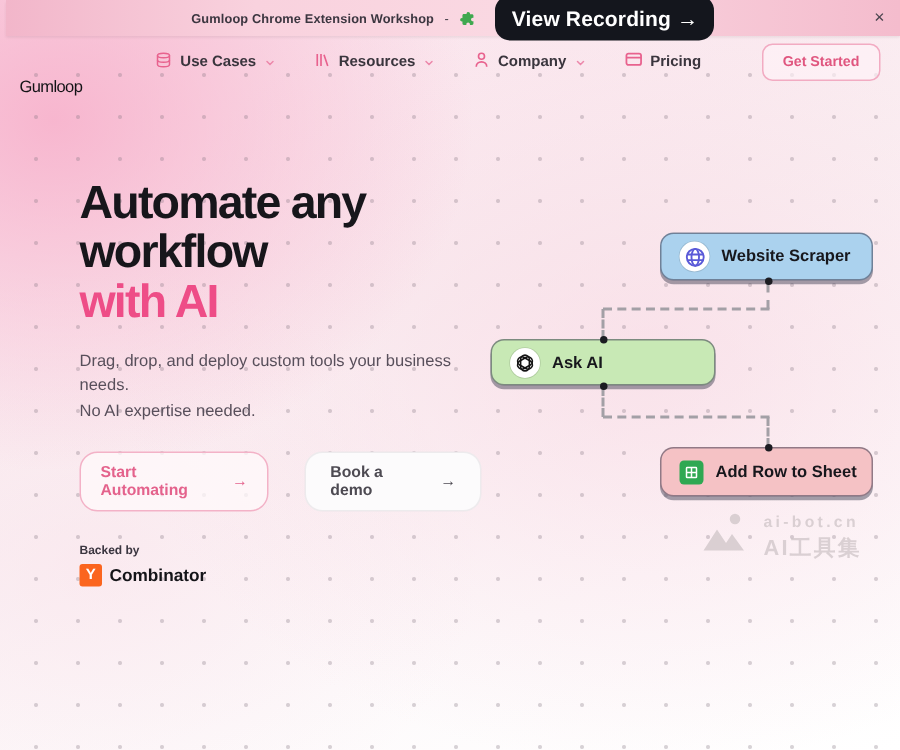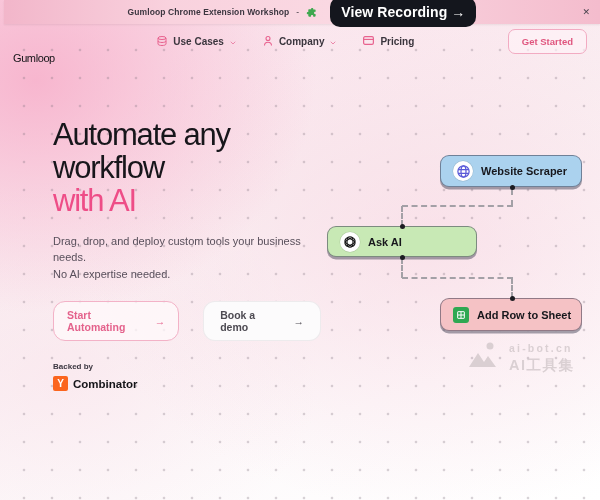--- a/index.html
+++ b/index.html
@@ -51,21 +51,21 @@
   .nav-item { display:flex; align-items:center; gap:5px; cursor:pointer; }
   .nav-item .lbl { font-size:10px; color:#3a353d; font-weight:600; }
   .nav-cta {
     font-size:9.5px; font-weight:600; color:#e0567f;
     background:rgba(255,243,248,0.65); border:1px solid #f2abc2;
     padding:6px 13px; border-radius:7px; cursor:pointer;
   }
 
   
   .hero { position:absolute; left:53px; top:119px; width:268px; z-index:2; }
-  .hero h1 { font-size:31px; line-height:1.06; font-weight:400; color:#17161b; letter-spacing:-1.2px; }
+  .hero h1 { font-size:31px; line-height:1.06; font-weight:700; color:#17161b; letter-spacing:-1.2px; }
   .hero h1 .accent { color:#ee4d87; }
   .hero-sub { margin-top:15px; width:252px; font-size:11px; line-height:1.5; color:#584f5b; }
   .hero-ctas { display:flex; gap:24px; margin-top:19px; }
   .btn { display:inline-flex; align-items:center; border-radius:12px; cursor:pointer; font-weight:600; }
   .btn-primary {
     gap:13px; font-size:10.5px; color:#e4628c; padding:7px 13px;
     background:rgba(255,249,251,0.75); border:1px solid #f3b2c7;
   }
   .btn-secondary {
     gap:16px; font-size:10.5px; color:#4d4a52; padding:7px 16px;
@@ -139,20 +139,35 @@
     <div class="nav-menu">
       <div class="nav-item">
         <span>
           <svg width="12" height="12" viewBox="0 0 24 24" fill="none" stroke="#e8628e" stroke-width="2">
               <ellipse cx="12" cy="6" rx="8" ry="3"></ellipse>
               <path d="M4 12c0 1.7 3.6 3 8 3s8-1.3 8-3"></path>
               <path d="M4 6v12c0 1.7 3.6 3 8 3s8-1.3 8-3V6"></path>
             </svg>
         </span>
         <span class="lbl">Use Cases</span>
+        <span>
+          <svg width="8" height="8" viewBox="0 0 24 24" fill="none" stroke="#ec87aa" stroke-width="3" stroke-linecap="round">
+              <path d="M6 9l6 6 6-6"></path>
+            </svg>
+        </span>
+      </div>
+      <div class="nav-item">
+        <span>
+          <svg width="12" height="12" viewBox="0 0 24 24" fill="none" stroke="#e8628e" stroke-width="2.2">
+              <path d="M5 4v16"></path>
+              <path d="M10 4v16"></path>
+              <path d="M14 5l5 15"></path>
+            </svg>
+        </span>
+        <span class="lbl">Resources</span>
         <span>
           <svg width="8" height="8" viewBox="0 0 24 24" fill="none" stroke="#ec87aa" stroke-width="3" stroke-linecap="round">
               <path d="M6 9l6 6 6-6"></path>
             </svg>
         </span>
       </div>
       <div class="nav-item">
         <span>
           <svg width="12" height="12" viewBox="0 0 24 24" fill="none" stroke="#e8628e" stroke-width="2.2">
               <circle cx="12" cy="7" r="4"></circle>

